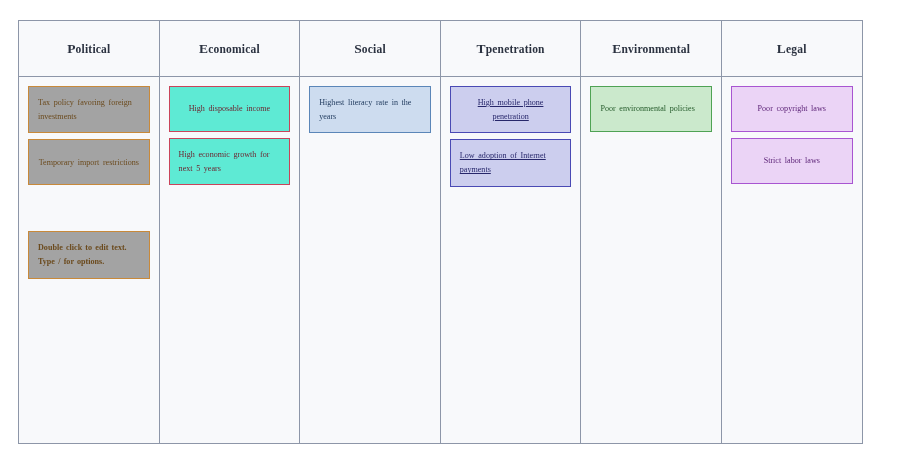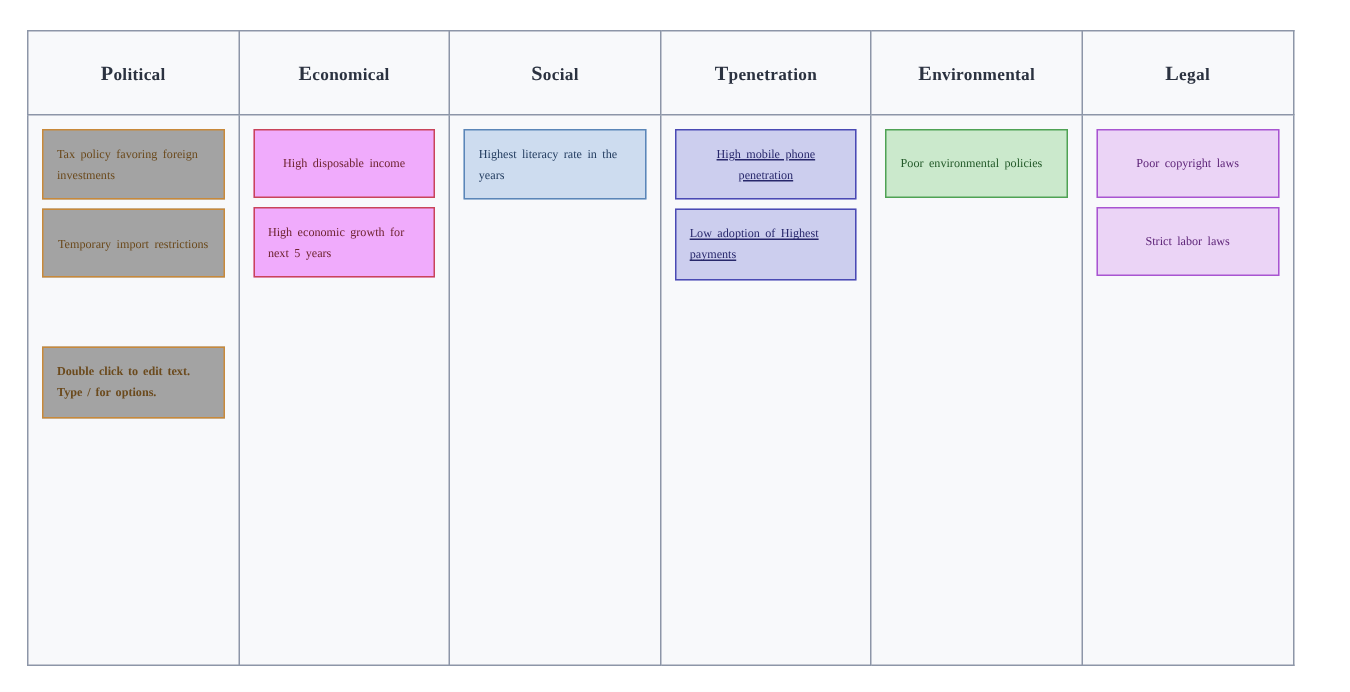--- a/index.html
+++ b/index.html
@@ -86,21 +86,21 @@
     display: flex;
     flex-direction: column;
     justify-content: center;
   }
   .card.align-left   { text-align: left;   text-align-last: left; }
   .card.align-center { text-align: center; }
   .card.bold { font-weight: bold; word-spacing: 1.2px; margin-top: 40px; }
 
   
   .theme-yellow  { background: #a3a3a3; border-color: #c8893a; color: #6b4a1d; }
-  .theme-pink    { background: #f0abfc; border-color: #c9445a; color: #6e2430; }
+  .theme-pink    { background: #5eead4; border-color: #c9445a; color: #6e2430; }
   .theme-blue    { background: #cddcef; border-color: #5b86b8; color: #233d60; }
   .theme-indigo  { background: #ccceee; border-color: #4a4ab4; color: #27276b; text-decoration: underline; }
   .theme-green   { background: #cbe9cc; border-color: #4fa254; color: #245a2a; }
   .theme-purple  { background: #ead3f5; border-color: #a martin; }
   .theme-purple  { background: #ebd4f6; border-color: #a855d1; color: #5d2478; }
 </style>
 </head>
 <body>
 
 <div id="canvas">
@@ -140,21 +140,21 @@
             </div>
           </td>
           <td>
             <div class="cell-stack">
               <div class="card theme-blue align-left">Highest literacy rate in the years</div>
             </div>
           </td>
           <td>
             <div class="cell-stack">
               <div class="card theme-indigo align-center">High mobile phone penetration</div>
-              <div class="card theme-indigo align-left">Low adoption of Highest payments</div>
+              <div class="card theme-indigo align-left">Low adoption of Internet payments</div>
             </div>
           </td>
           <td>
             <div class="cell-stack">
               <div class="card theme-green align-left">Poor environmental policies</div>
             </div>
           </td>
           <td>
             <div class="cell-stack">
               <div class="card theme-purple align-center">Poor copyright laws</div>

